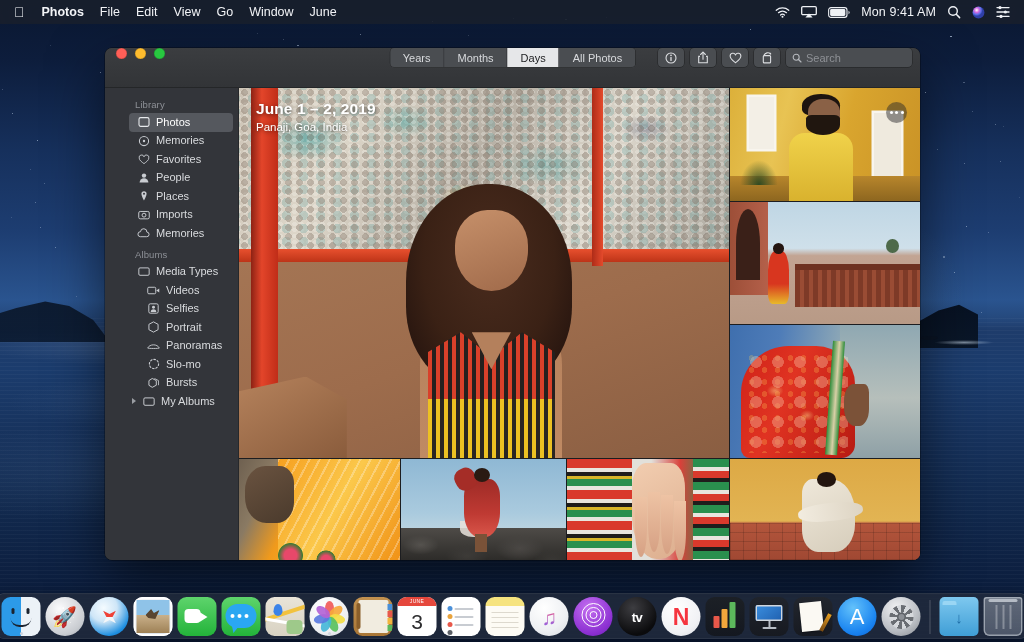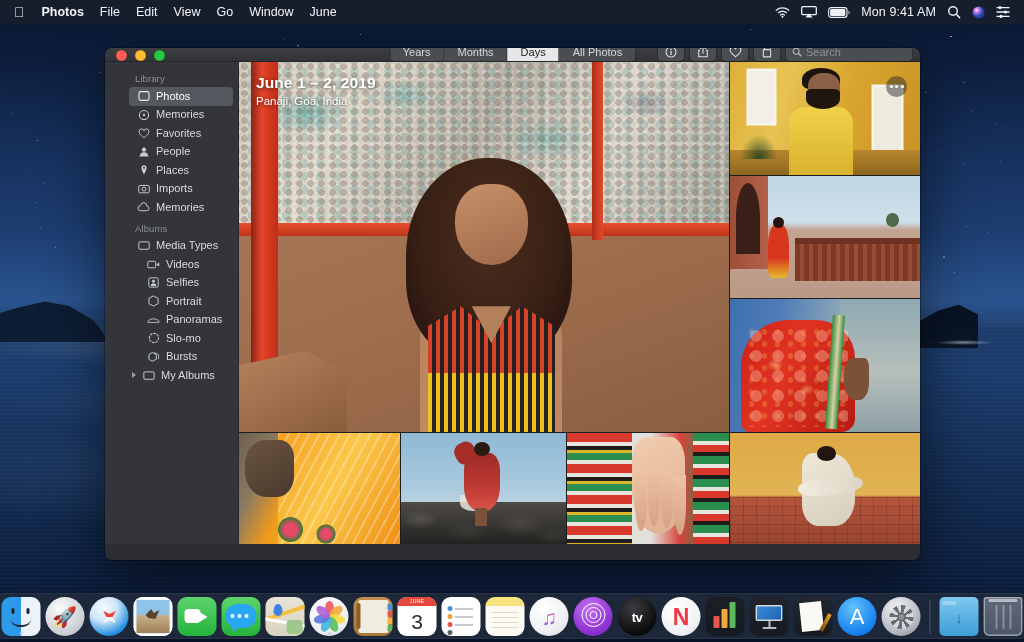--- a/index.html
+++ b/index.html
@@ -77,24 +77,24 @@
   .sicon { display:inline-flex; align-items:center; justify-content:center; }
 
   
   #window {
     position:absolute; left:105px; top:48px; width:815px; height:512px;
     border-radius:7px; overflow:hidden; z-index:20;
     background:#2b2d30;
     box-shadow:0 22px 56px rgba(0,0,0,.58), 0 0 0 .5px rgba(0,0,0,.55);
   }
   #toolbar {
-    position:relative; height:14px; width:100%;
+    position:relative; height:40px; width:100%;
     background:linear-gradient(to bottom,#3b3d40,#323437);
     border-bottom:.5px solid #242628;
-    display:flex; align-items:flex-end;
+    display:flex; align-items:flex-start;
   }
   .traffic { display:flex; gap:8px; padding-left:11px; }
   .tl { width:11px; height:11px; border-radius:50%; }
   .tl.r{background:#ff5f57;box-shadow:inset 0 0 0 .5px rgba(0,0,0,.2);}
   .tl.y{background:#febc2e;box-shadow:inset 0 0 0 .5px rgba(0,0,0,.2);}
   .tl.g{background:#28c840;box-shadow:inset 0 0 0 .5px rgba(0,0,0,.2);}
 
   #segmented {
     position:absolute; left:50%; transform:translateX(-50%);
     display:flex; height:19px; border-radius:4px; overflow:hidden;

